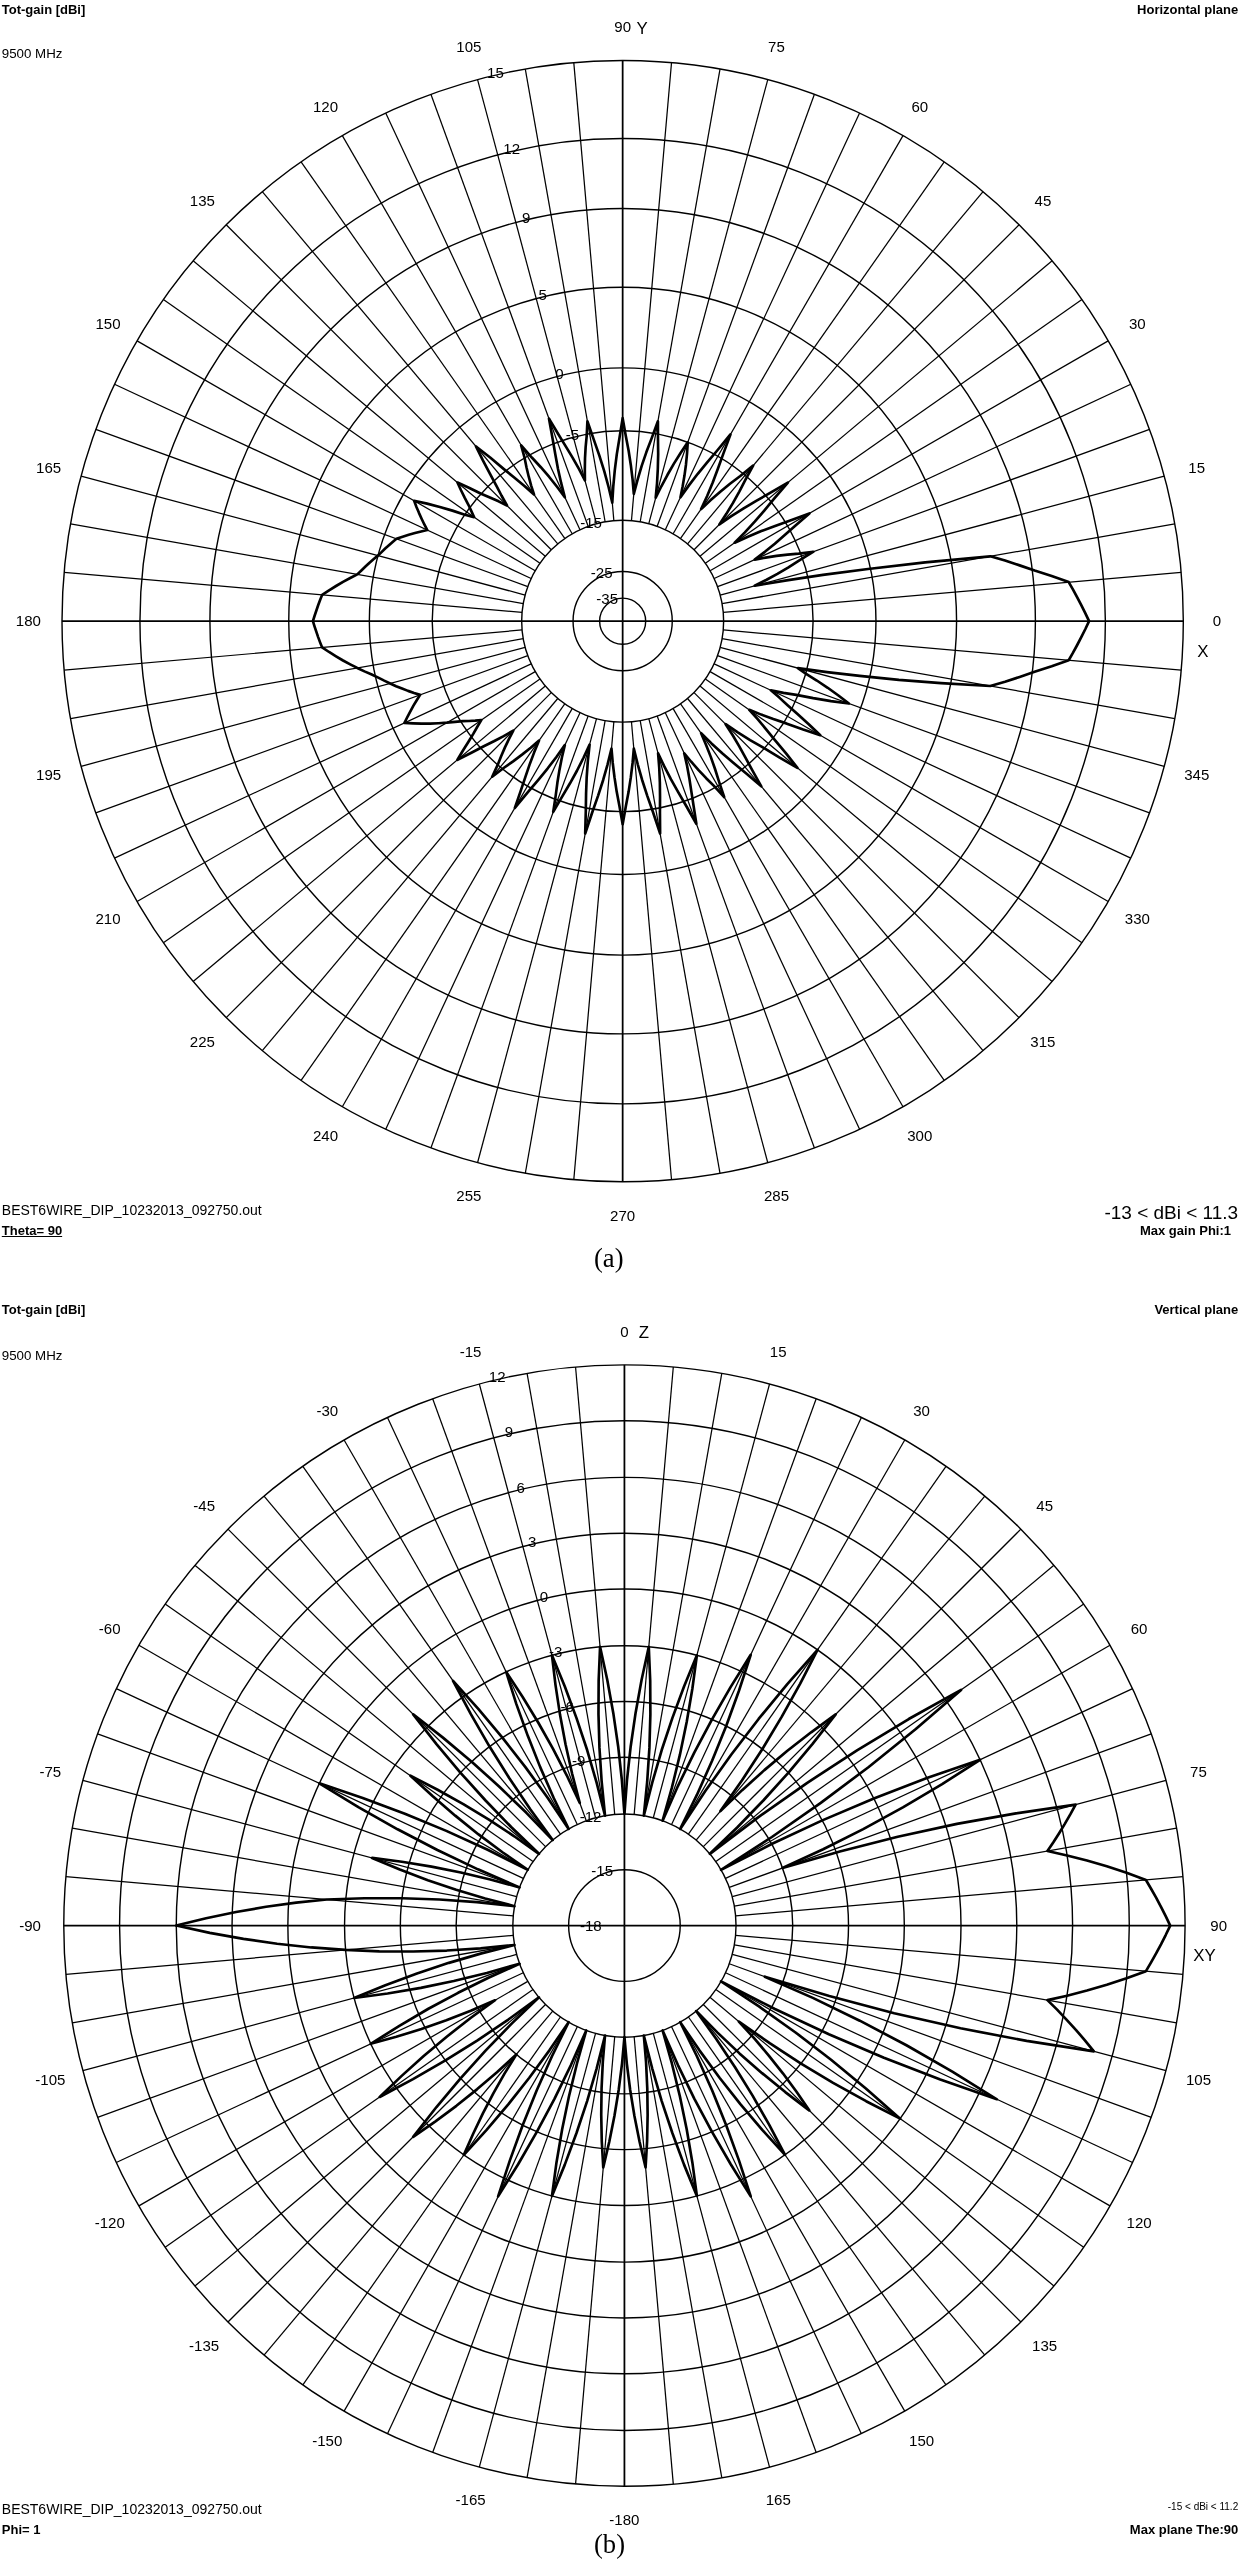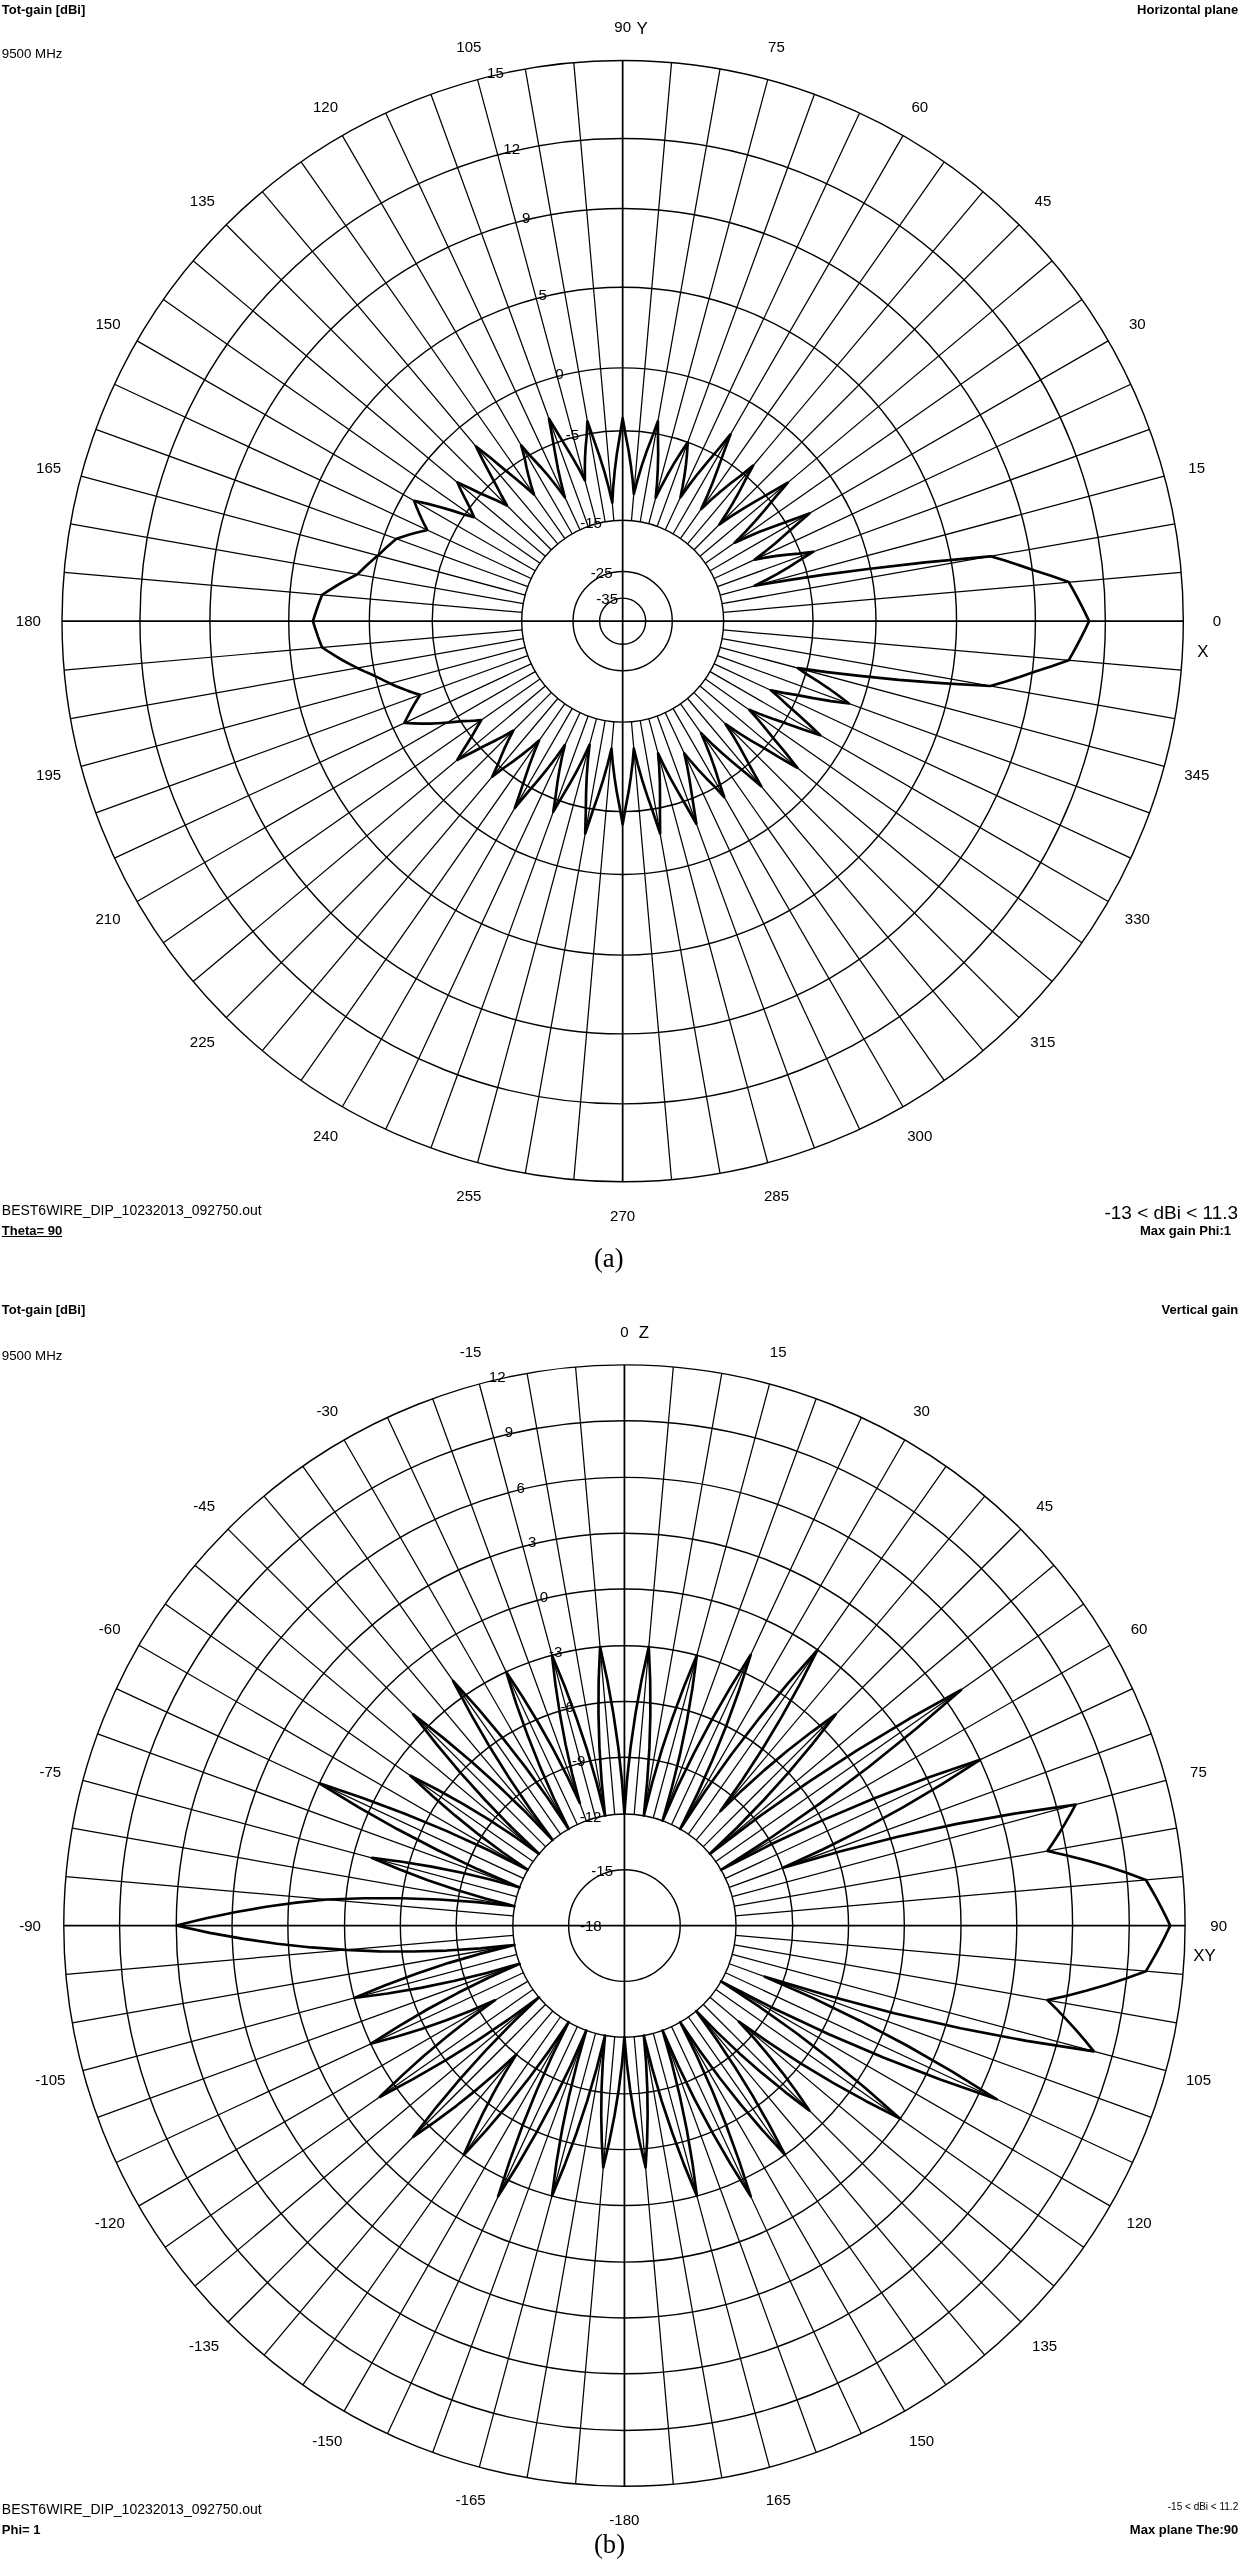--- a/index.html
+++ b/index.html
@@ -273,20 +273,20 @@
         <text x="230.53134982382653" y="255.53134982382664" text-anchor="middle">-45</text>
         <text x="369.4999999999997" y="148.89695406064186" text-anchor="middle">-30</text>
         <text x="531.3324207362086" y="81.86377056003516" text-anchor="middle">-15</text>
       </g>
       <text x="727" y="61" font-family="Liberation Sans, sans-serif" font-size="19" text-anchor="middle">Z</text>
       <text x="1360" y="764" font-family="Liberation Sans, sans-serif" font-size="19" text-anchor="middle">XY</text>
       <polygon points="705.0,598.0 707.9,559.6 712.1,521.5 717.6,483.9 724.4,446.5 732.5,409.2 734.1,447.3 734.3,485.4 733.2,523.4 730.7,561.6 726.9,599.9 736.4,562.6 747.1,525.8 759.1,489.8 772.3,454.1 786.8,418.8 781.7,456.6 775.3,494.1 767.6,531.3 758.5,568.6 748.1,605.6 765.4,566.5 784.0,528.4 803.9,491.1 825.0,454.5 847.6,418.3 834.3,458.9 819.9,498.6 804.1,537.7 786.8,576.5 768.0,614.9 796.3,572.1 825.7,530.8 856.5,490.7 888.9,451.4 923.0,412.7 903.3,451.1 882.5,488.4 860.8,524.6 837.8,560.0 813.4,594.8 837.9,571.1 863.0,548.5 889.0,526.7 915.8,505.8 943.5,485.5 917.2,519.1 890.0,551.5 861.8,582.8 832.3,613.3 801.5,643.0 855.9,601.8 911.0,563.1 967.6,526.1 1026.0,490.8 1085.1,457.9 1034.0,502.1 980.8,544.9 926.7,585.5 871.5,624.0 814.1,661.0 871.2,631.9 928.4,605.2 986.6,580.5 1046.5,557.4 1106.5,536.8 1063.7,564.3 1019.4,590.5 974.6,615.1 929.4,637.8 883.5,659.0 948.2,640.3 1013.6,623.7 1080.4,609.2 1147.0,597.3 1214.4,587.5 1208.4,598.5 1202.2,609.2 1195.8,619.7 1189.3,629.9 1182.6,639.8 1204.8,644.8 1227.2,650.6 1249.6,657.1 1271.9,664.4 1293.8,672.5 1299.6,682.4 1305.3,692.5 1310.8,702.8 1316.1,713.3 1321.2,724.0 1316.1,734.7 1310.8,745.2 1305.3,755.5 1299.6,765.6 1293.8,775.5 1271.9,783.6 1249.6,790.9 1227.2,797.4 1204.8,803.2 1182.6,808.2 1193.5,818.9 1204.1,830.1 1214.7,841.7 1224.9,853.6 1235.0,866.0 1159.1,854.2 1084.5,840.0 1009.6,823.0 936.3,803.6 863.5,781.7 917.7,805.6 970.7,831.4 1023.4,859.1 1075.2,888.8 1125.5,920.1 1061.6,897.9 998.0,873.3 935.8,846.7 874.9,818.2 814.1,787.0 856.9,815.3 898.2,844.7 938.3,875.5 977.6,907.9 1016.3,942.0 977.9,922.3 940.6,901.5 904.4,879.8 869.0,856.8 834.2,832.4 851.6,851.4 868.0,870.8 883.9,890.8 899.1,911.4 913.6,932.6 886.6,912.0 860.4,890.6 834.9,868.3 810.1,844.9 786.0,820.5 808.5,851.8 829.7,883.7 849.7,916.0 868.5,949.1 886.3,982.9 860.6,954.6 835.9,925.6 812.4,895.8 789.7,864.9 768.0,833.1 786.8,871.5 804.1,910.3 819.9,949.4 834.3,989.1 847.6,1029.7 825.0,993.5 803.9,956.9 784.0,919.6 765.4,881.5 748.1,842.4 758.5,879.4 767.6,916.7 775.3,953.9 781.7,991.4 786.8,1029.2 772.3,993.9 759.1,958.2 747.1,922.2 736.4,885.4 726.9,848.1 729.4,877.9 730.8,907.9 731.2,937.6 730.6,967.3 728.9,997.0 722.1,968.0 716.3,938.9 711.5,909.6 707.7,879.8 705.0,850.0 702.3,879.8 698.5,909.6 693.7,938.9 687.9,968.0 681.1,997.0 679.4,967.3 678.8,937.6 679.2,907.9 680.6,877.9 683.1,848.1 673.6,885.4 662.9,922.2 650.9,958.2 637.7,993.9 623.2,1029.2 628.3,991.4 634.7,953.9 642.4,916.7 651.5,879.4 661.9,842.4 644.6,881.5 626.0,919.6 606.1,956.9 585.0,993.5 562.4,1029.7 575.7,989.1 590.1,949.4 605.9,910.3 623.2,871.5 642.0,833.1 620.3,864.9 597.6,895.8 574.1,925.6 549.4,954.6 523.7,982.9 534.1,959.3 545.2,936.1 557.0,913.4 569.6,891.2 582.9,869.5 561.1,889.6 538.5,908.9 515.3,927.5 491.3,945.3 466.5,962.5 492.8,928.9 520.0,896.5 548.2,865.2 577.7,834.7 608.5,805.0 573.9,830.1 538.7,853.9 502.9,876.3 466.3,897.4 428.7,917.5 453.5,893.7 478.7,870.9 504.7,849.2 531.3,828.3 558.9,808.3 531.5,820.2 503.9,830.9 475.8,840.8 447.4,849.6 418.6,857.5 450.9,837.2 483.7,817.9 517.2,799.9 551.5,782.9 586.6,767.1 549.6,777.5 512.3,786.6 475.1,794.3 437.6,800.7 399.8,805.8 435.1,791.3 470.8,778.1 506.8,766.1 543.6,755.4 580.9,745.9 542.6,749.7 504.4,752.2 466.4,753.3 428.3,753.1 390.2,751.5 351.5,748.7 312.9,744.5 274.9,739.0 236.9,732.2 199.0,724.0 232.7,715.8 266.5,708.7 300.4,702.8 334.4,698.1 369.0,694.6 411.6,693.2 453.9,693.2 496.1,694.6 538.4,697.6 580.9,702.1 547.8,693.4 515.0,683.6 483.0,672.8 451.4,660.8 420.1,647.6 453.7,651.9 487.2,657.4 520.3,664.0 553.6,671.9 586.6,680.9 539.6,660.5 493.8,638.7 448.9,615.3 404.6,590.3 360.6,563.4 409.5,579.9 457.1,597.7 503.9,617.1 550.0,638.1 595.9,661.0 567.7,641.5 540.3,621.1 514.0,599.9 488.3,577.8 463.4,554.8 493.5,570.4 523.1,586.9 552.0,604.4 580.6,623.2 608.5,643.0 577.7,613.3 548.2,582.8 520.0,551.5 492.8,519.1 466.5,485.5 500.1,511.8 532.5,539.0 563.8,567.2 594.3,596.7 624.0,627.5 598.9,592.9 575.1,557.7 552.7,521.9 531.6,485.3 511.5,447.7 540.0,479.4 567.2,511.8 593.2,545.1 618.1,579.4 642.0,614.9 625.3,580.2 609.9,545.1 595.9,509.8 583.0,474.0 571.5,437.6 590.1,466.0 607.8,495.0 624.4,524.5 640.0,554.6 654.6,585.6 645.9,552.4 638.5,519.3 632.3,486.1 627.2,452.5 623.2,418.8 637.7,454.1 650.9,489.8 662.9,525.8 673.6,562.6 683.1,599.9 679.3,561.6 676.8,523.4 675.7,485.4 675.9,447.3 677.5,409.2 685.6,446.5 692.4,483.9 697.9,521.5 702.1,559.6" fill="none" stroke="#000" stroke-width="3" stroke-linejoin="round"></polygon>
     </svg>
   <div class="lbl bold" style="left:1.8px; top:17.7px;">Tot-gain [dBi]</div>
   <div class="lbl" style="left:1.8px; top:64px; font-size:13.3px;">9500 MHz</div>
-  <div class="lbl bold" style="right:1.8px; top:17.7px;">Vertical gain</div>
+  <div class="lbl bold" style="right:1.8px; top:17.7px;">Vertical plane</div>
   <div class="lbl" style="left:1.8px; top:1217px; font-size:14px;">BEST6WIRE_DIP_10232013_092750.out</div>
   <div class="lbl bold" style="left:1.8px; top:1238px;">Phi= 1</div>
   <div class="lbl" style="right:1.8px; top:1217px; font-size:10px;">-15 &lt; dBi &lt; 11.2</div>
   <div class="lbl bold" style="right:1.8px; top:1238px;">Max plane The:90</div>
   <div class="caption" style="left:594px; top:1245px;">(b)</div>
 </div>
 
 
 </body></html>

